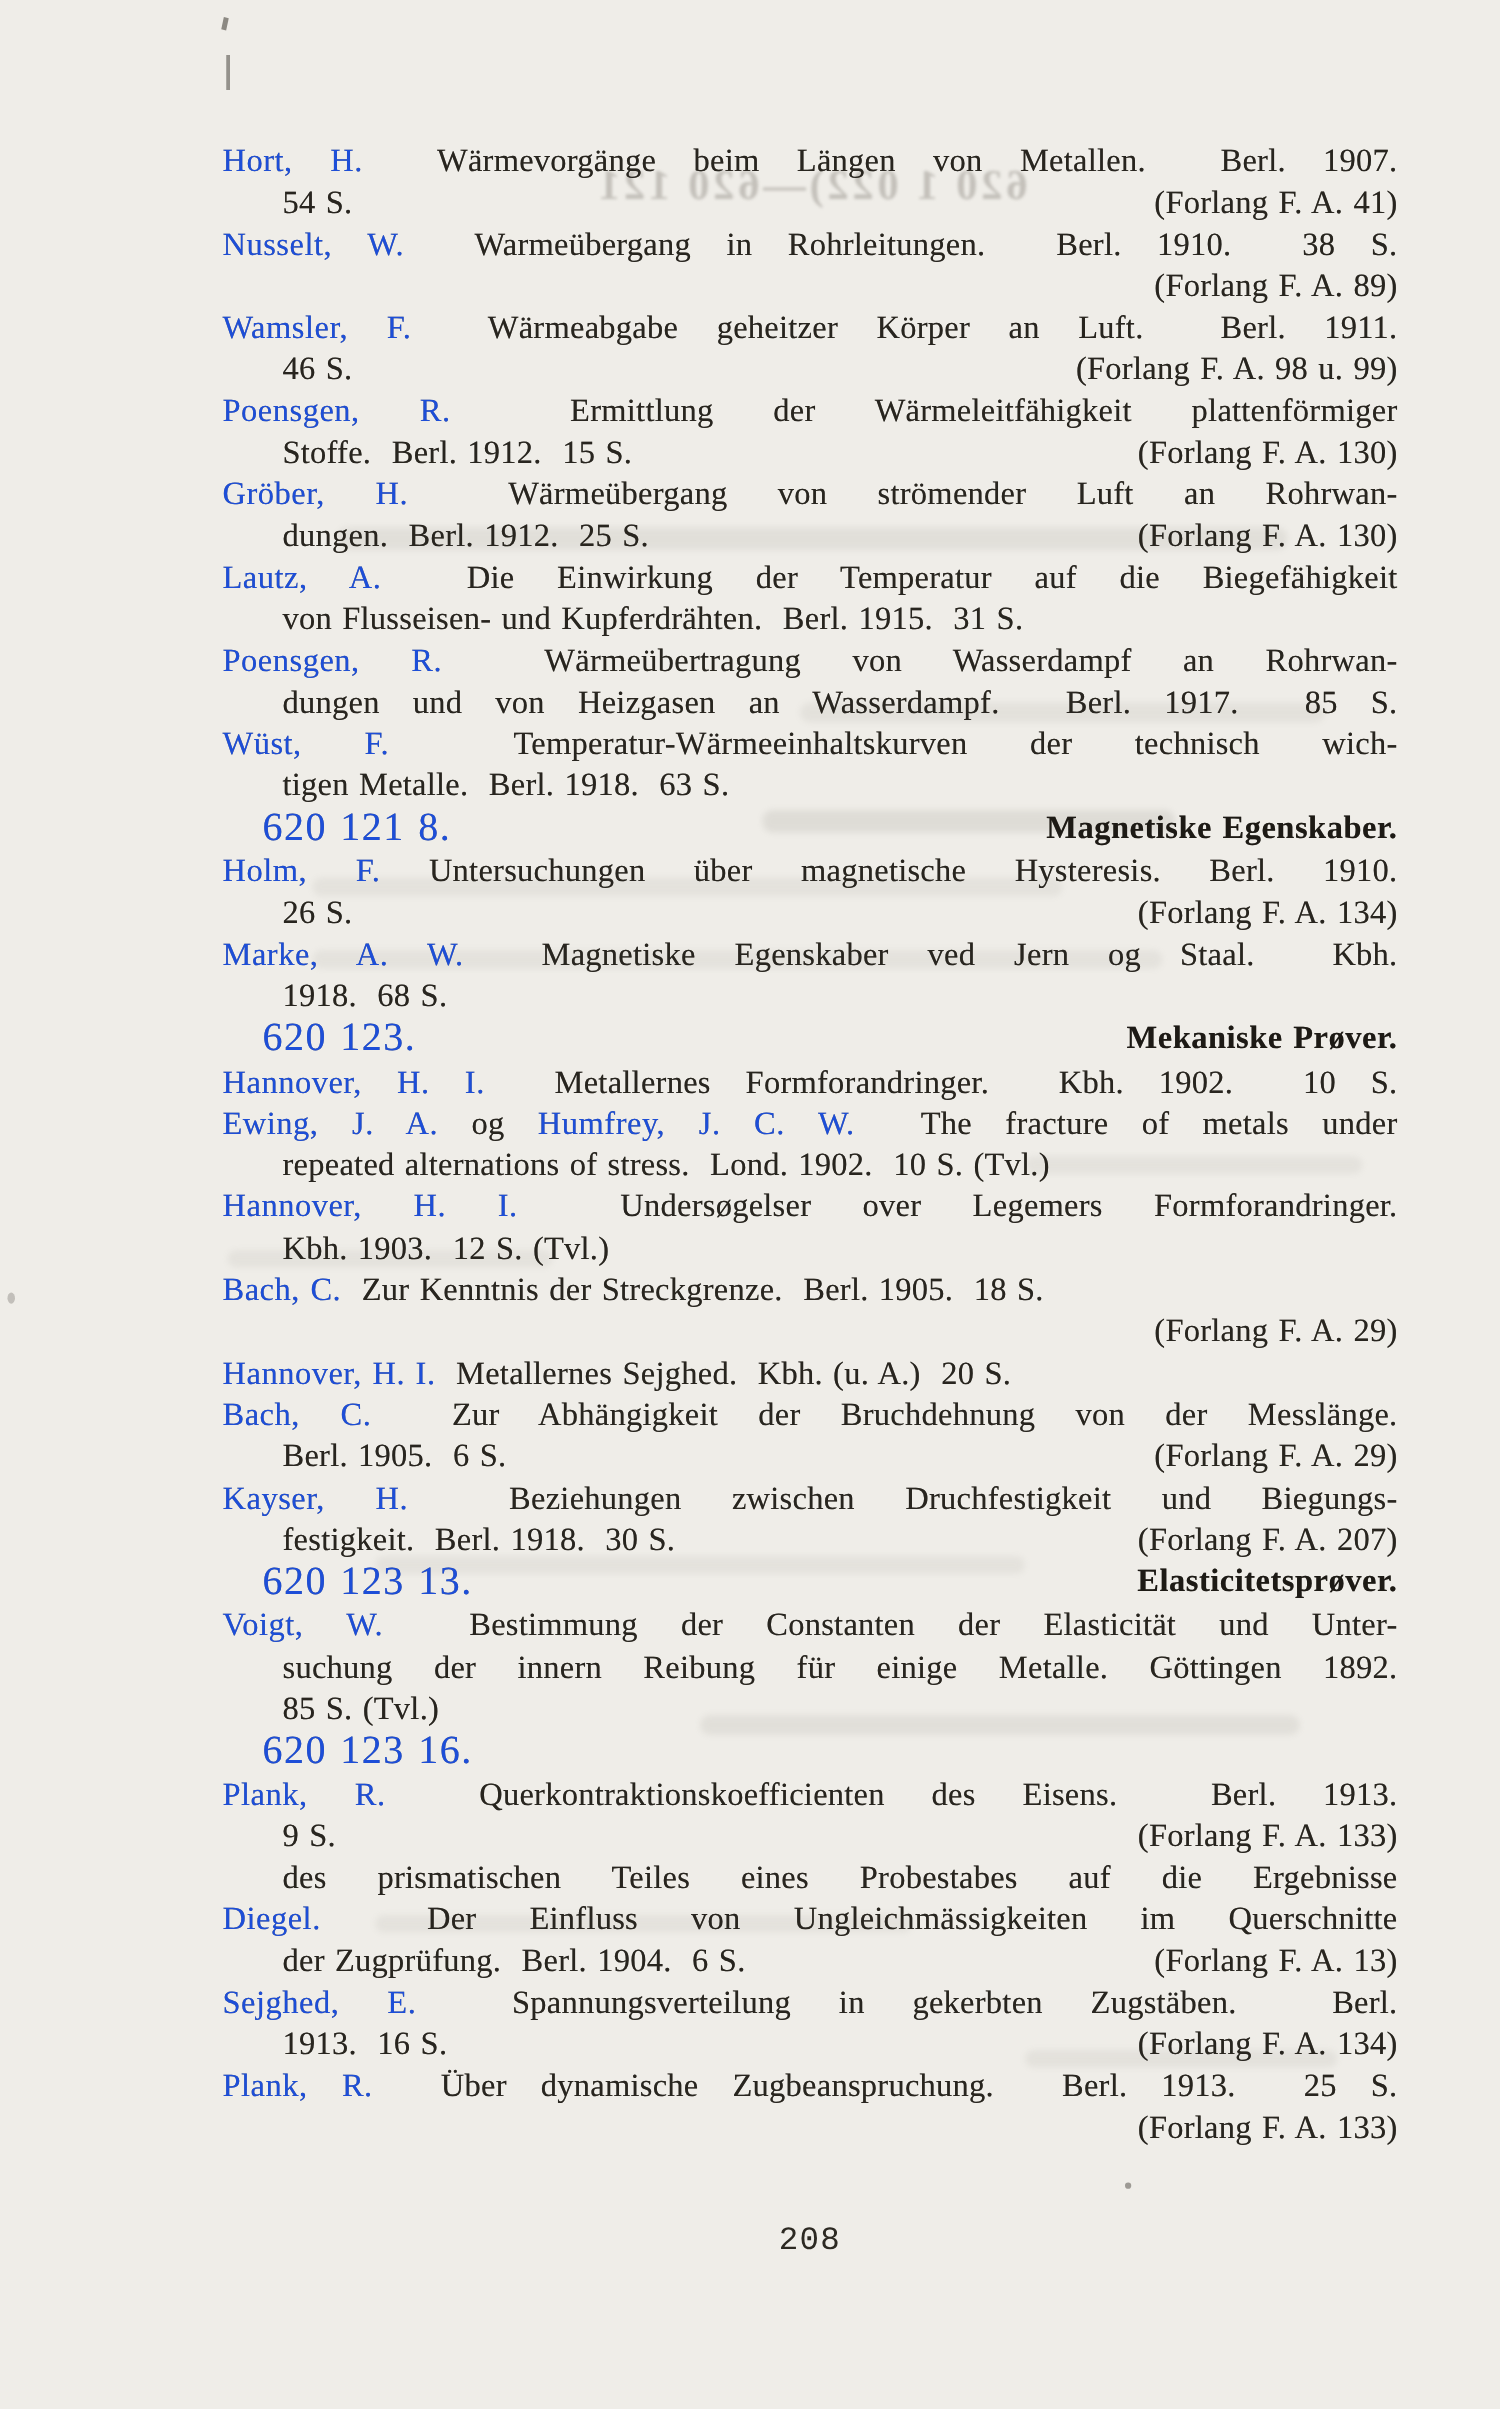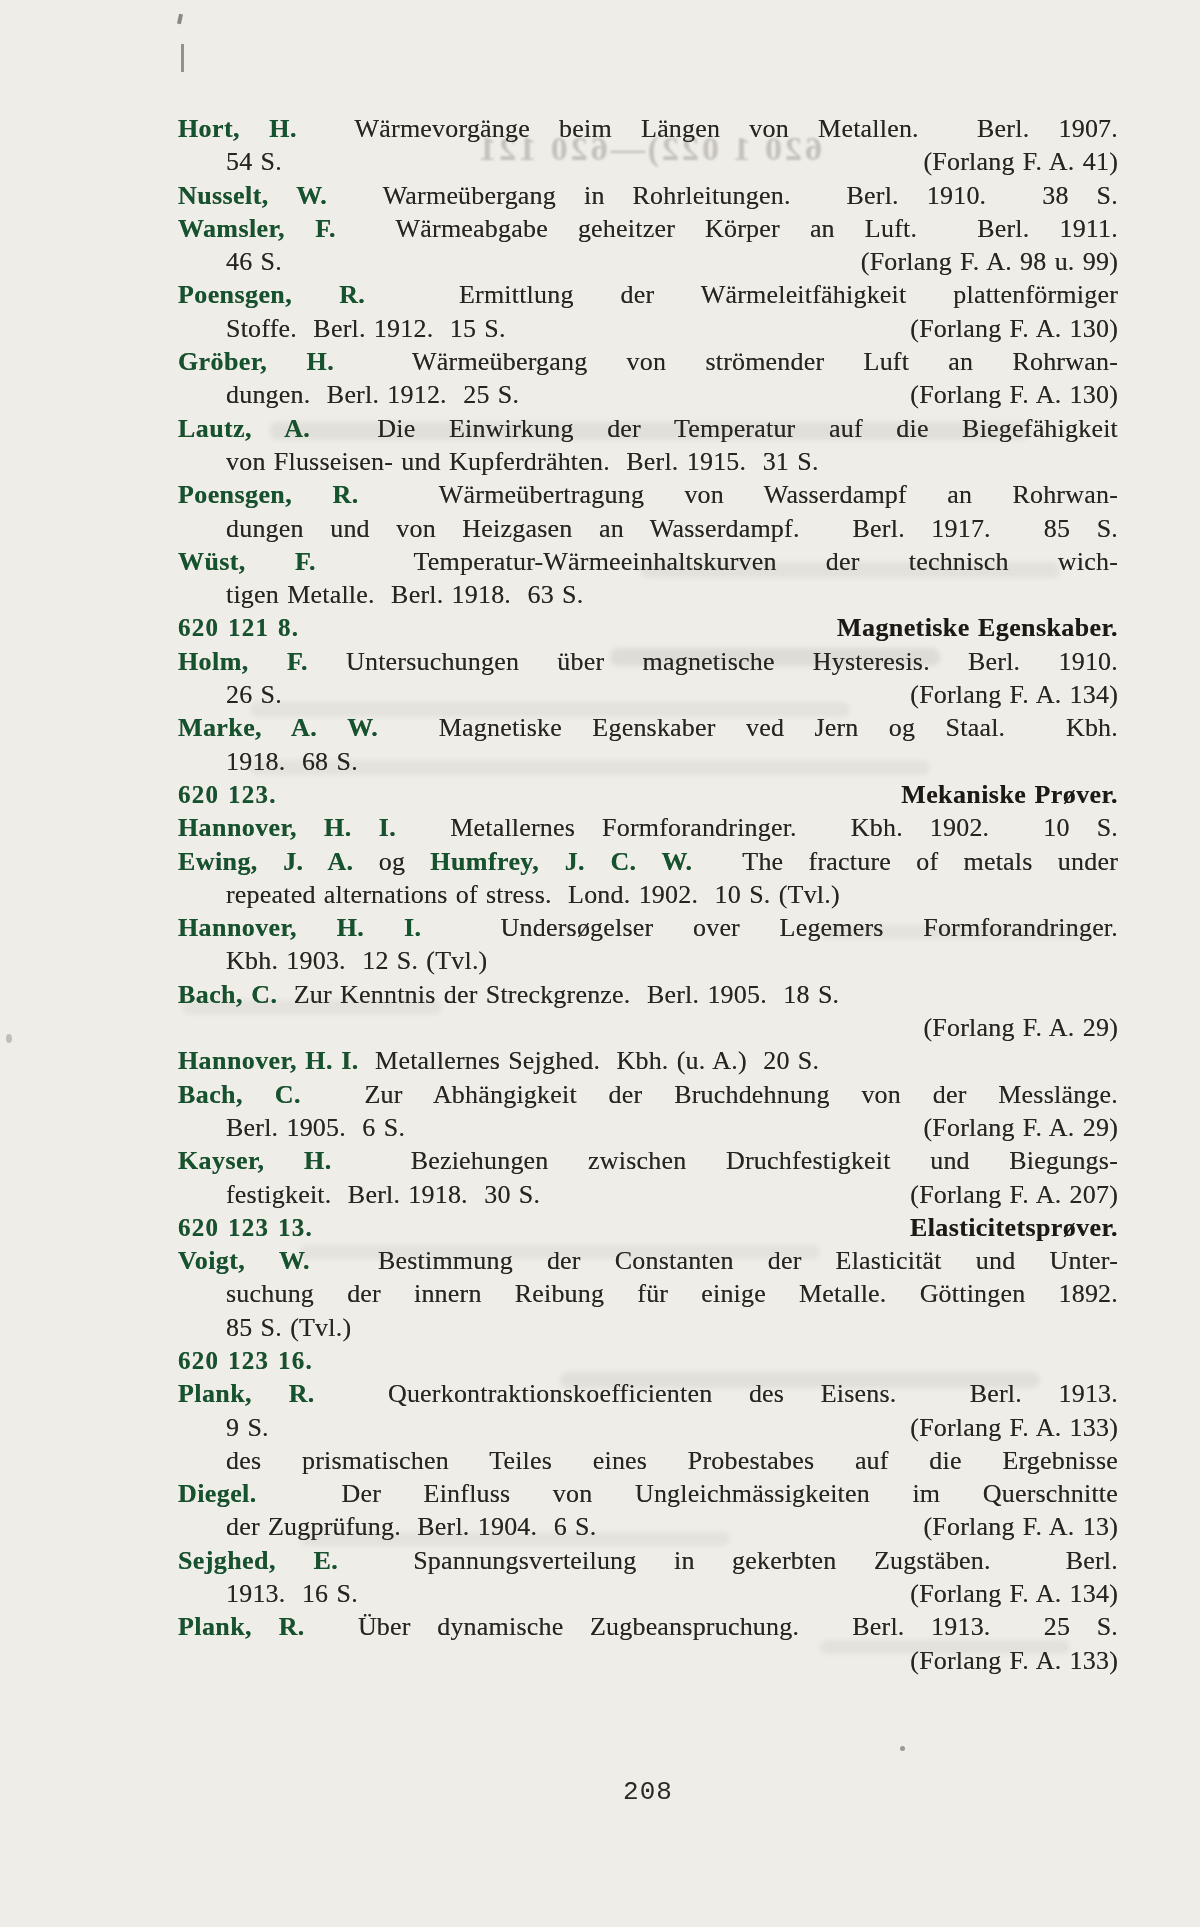--- a/index.html
+++ b/index.html
@@ -22,22 +22,22 @@
     position:absolute;left:178px;top:112px;width:940px;
     font-size:26px;line-height:33.3px;color:#28251f;
     word-spacing:1.5px;letter-spacing:0.2px;
     text-shadow:0 0 0.5px rgba(40,36,30,0.55);
   }
   .line{display:flex;white-space:nowrap;}
   .line .left{white-space:pre-wrap;}
   .line .right{margin-left:auto;white-space:pre;}
   .line.fill{display:block;white-space:normal;text-align:justify;text-align-last:justify;}
   .line.indent{padding-left:48px;gap:40px;}
-  .b{font-weight:bold;color:#14532d;letter-spacing:0.4px;}
-  .line.cls .left .b{font-size:25px;letter-spacing:1.2px;}
+  .b{font-weight:normal;color:#1d4ed8;letter-spacing:0.4px;}
+  .line.cls .left .b{font-size:32px;letter-spacing:1.2px;margin-left:32px;}
   .line.cls .right{font-weight:bold;color:#1d1a15;}
   .page-number{
     position:absolute;left:178px;top:1777px;width:940px;text-align:center;
     font-size:26px;color:#2c2922;letter-spacing:1px;font-family:Liberation Mono, monospace;
   }
   
   .ghost-stamp{
     position:absolute;left:252px;top:130px;width:570px;height:52px;
     transform:scaleX(-1);
     font-weight:bold;font-size:34px;letter-spacing:3px;
@@ -72,20 +72,23 @@
   <div class="ink" style="left:6px;top:1034px;width:6px;height:9px;opacity:.25;border-radius:50%;"></div>
   <div class="ink" style="left:900px;top:1746px;width:5px;height:5px;opacity:.45;border-radius:50%;"></div>
 
   <div class="text-block">
       <div class="line fill"><span class="left"><span class="b">Hort, H.</span><span>&nbsp; Wärmevorgänge beim Längen von Metallen.&nbsp; Berl. 1907.</span></span></div>
       <div class="line indent">
         <span class="left"><span>54 S.</span></span>
         <span class="right">(Forlang F. A. 41)</span>
       </div>
       <div class="line fill"><span class="left"><span class="b">Nusselt, W.</span><span>&nbsp; Warmeübergang in Rohrleitungen.&nbsp; Berl. 1910.&nbsp; 38 S.</span></span></div>
+      <div class="line">
+        <span class="right">(Forlang F. A. 89)</span>
+      </div>
       <div class="line fill"><span class="left"><span class="b">Wamsler, F.</span><span>&nbsp; Wärmeabgabe geheitzer Körper an Luft.&nbsp; Berl. 1911.</span></span></div>
       <div class="line indent">
         <span class="left"><span>46 S.</span></span>
         <span class="right">(Forlang F. A. 98 u. 99)</span>
       </div>
       <div class="line fill"><span class="left"><span class="b">Poensgen, R.</span><span>&nbsp; Ermittlung der Wärmeleitfähigkeit plattenförmiger</span></span></div>
       <div class="line indent">
         <span class="left"><span>Stoffe.&nbsp; Berl. 1912.&nbsp; 15 S.</span></span>
         <span class="right">(Forlang F. A. 130)</span>
       </div>

